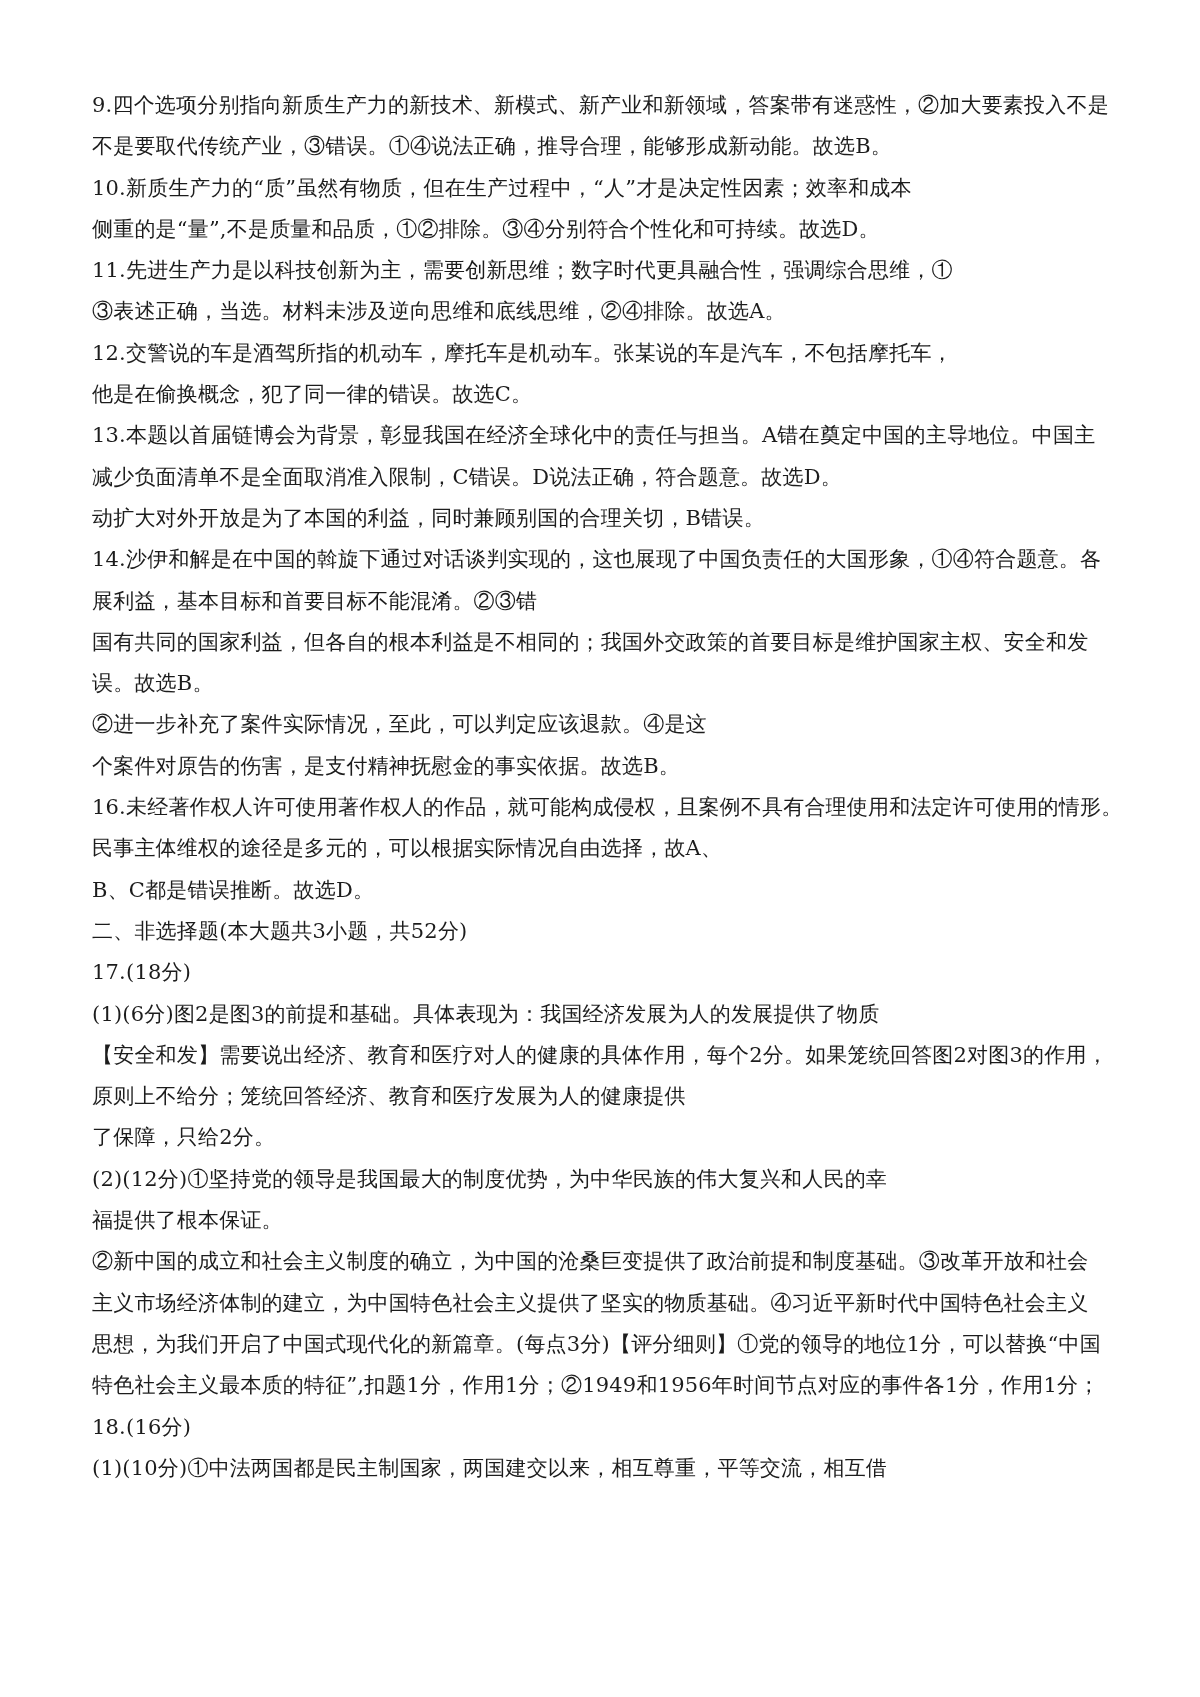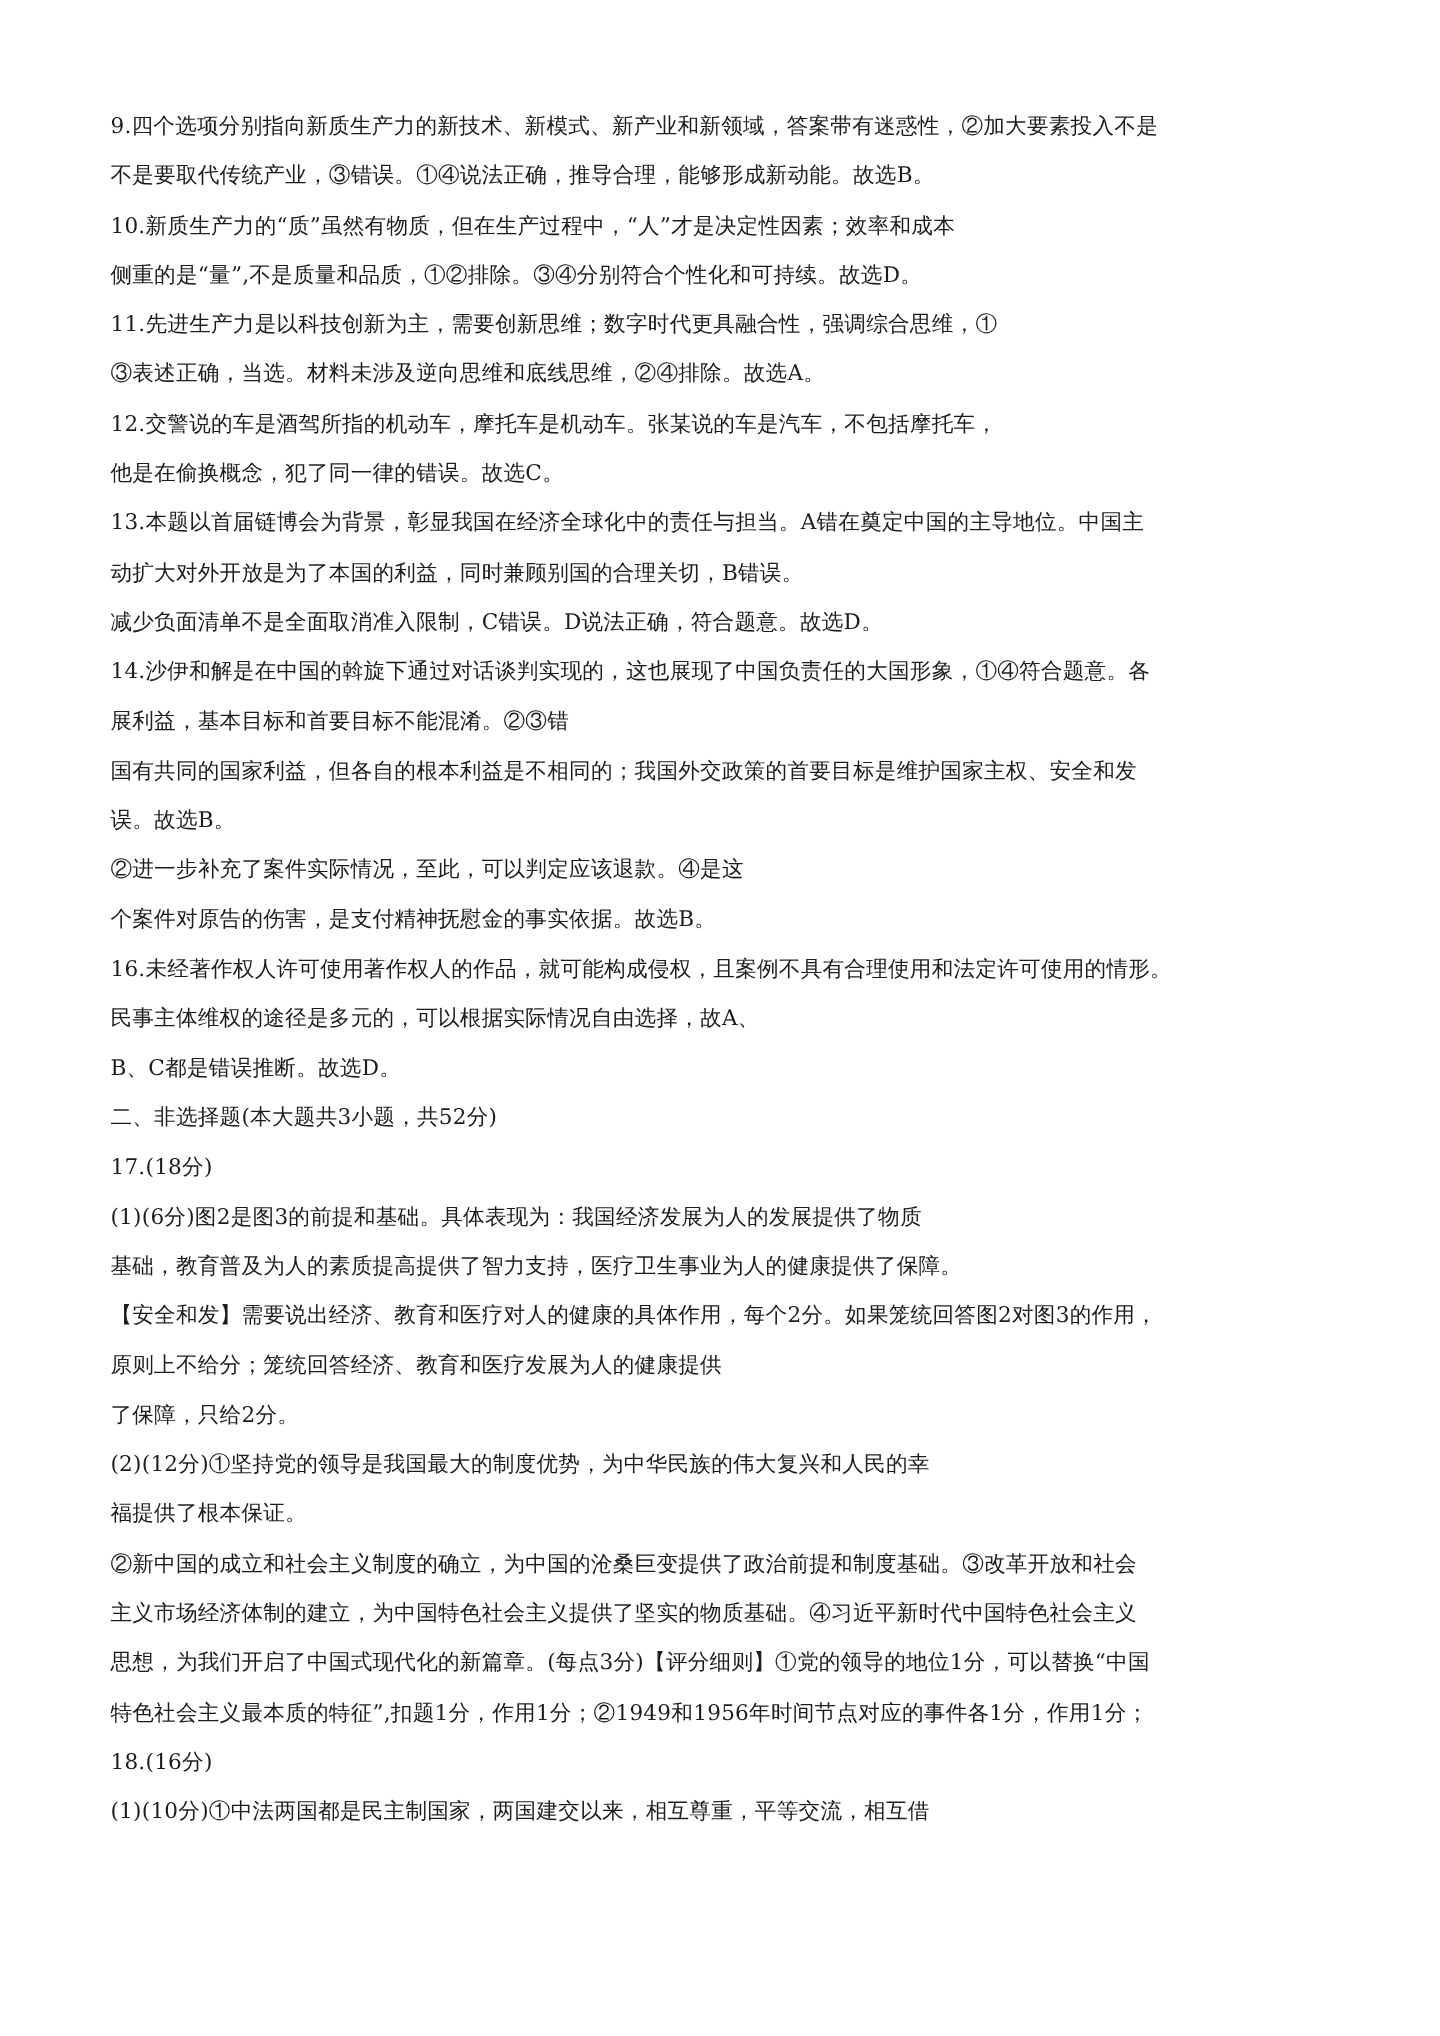--- a/index.html
+++ b/index.html
@@ -17,21 +17,21 @@
   }
   .textblock {
     position: absolute;
     left: 92px;
     top: 85px;
     width: 1040px;
   }
   .ln {
     height: 41.3px;
     line-height: 41.3px;
-    font-size: 18px;
+    font-size: 21px;
     color: #1c1c1c;
     font-family: "DejaVu Serif", "Liberation Serif", serif;
     white-space: nowrap;
     letter-spacing: 0.2px;
     -webkit-font-smoothing: antialiased;
   }
 </style>
 </head>
 <body>
 
@@ -39,35 +39,34 @@
   <div class="textblock">
     <div class="ln">9.四个选项分别指向新质生产力的新技术、新模式、新产业和新领域，答案带有迷惑性，②加大要素投入不是</div>
     <div class="ln">不是要取代传统产业，③错误。①④说法正确，推导合理，能够形成新动能。故选B。</div>
     <div class="ln">10.新质生产力的“质”虽然有物质，但在生产过程中，“人”才是决定性因素；效率和成本</div>
     <div class="ln">侧重的是“量”,不是质量和品质，①②排除。③④分别符合个性化和可持续。故选D。</div>
     <div class="ln">11.先进生产力是以科技创新为主，需要创新思维；数字时代更具融合性，强调综合思维，①</div>
     <div class="ln">③表述正确，当选。材料未涉及逆向思维和底线思维，②④排除。故选A。</div>
     <div class="ln">12.交警说的车是酒驾所指的机动车，摩托车是机动车。张某说的车是汽车，不包括摩托车，</div>
     <div class="ln">他是在偷换概念，犯了同一律的错误。故选C。</div>
     <div class="ln">13.本题以首届链博会为背景，彰显我国在经济全球化中的责任与担当。A错在奠定中国的主导地位。中国主</div>
+    <div class="ln">减少负面清单不是全面取消准入限制，C错误。D说法正确，符合题意。故选D。</div>
     <div class="ln">动扩大对外开放是为了本国的利益，同时兼顾别国的合理关切，B错误。</div>
-    <div class="ln">减少负面清单不是全面取消准入限制，C错误。D说法正确，符合题意。故选D。</div>
     <div class="ln">14.沙伊和解是在中国的斡旋下通过对话谈判实现的，这也展现了中国负责任的大国形象，①④符合题意。各</div>
     <div class="ln">展利益，基本目标和首要目标不能混淆。②③错</div>
     <div class="ln">国有共同的国家利益，但各自的根本利益是不相同的；我国外交政策的首要目标是维护国家主权、安全和发</div>
     <div class="ln">误。故选B。</div>
     <div class="ln">②进一步补充了案件实际情况，至此，可以判定应该退款。④是这</div>
     <div class="ln">个案件对原告的伤害，是支付精神抚慰金的事实依据。故选B。</div>
     <div class="ln">16.未经著作权人许可使用著作权人的作品，就可能构成侵权，且案例不具有合理使用和法定许可使用的情形。</div>
     <div class="ln">民事主体维权的途径是多元的，可以根据实际情况自由选择，故A、</div>
     <div class="ln">B、C都是错误推断。故选D。</div>
     <div class="ln">二、非选择题(本大题共3小题，共52分)</div>
     <div class="ln">17.(18分)</div>
     <div class="ln">(1)(6分)图2是图3的前提和基础。具体表现为：我国经济发展为人的发展提供了物质</div>
-    <div class="ln">基础，教育普及为人的素质提高提供了智力支持，医疗卫生事业为人的健康提供了保障。</div>
     <div class="ln">【安全和发】需要说出经济、教育和医疗对人的健康的具体作用，每个2分。如果笼统回答图2对图3的作用，</div>
     <div class="ln">原则上不给分；笼统回答经济、教育和医疗发展为人的健康提供</div>
     <div class="ln">了保障，只给2分。</div>
     <div class="ln">(2)(12分)①坚持党的领导是我国最大的制度优势，为中华民族的伟大复兴和人民的幸</div>
     <div class="ln">福提供了根本保证。</div>
     <div class="ln">②新中国的成立和社会主义制度的确立，为中国的沧桑巨变提供了政治前提和制度基础。③改革开放和社会</div>
     <div class="ln">主义市场经济体制的建立，为中国特色社会主义提供了坚实的物质基础。④习近平新时代中国特色社会主义</div>
     <div class="ln">思想，为我们开启了中国式现代化的新篇章。(每点3分)【评分细则】①党的领导的地位1分，可以替换“中国</div>
     <div class="ln">特色社会主义最本质的特征”,扣题1分，作用1分；②1949和1956年时间节点对应的事件各1分，作用1分；</div>
     <div class="ln">18.(16分)</div>

